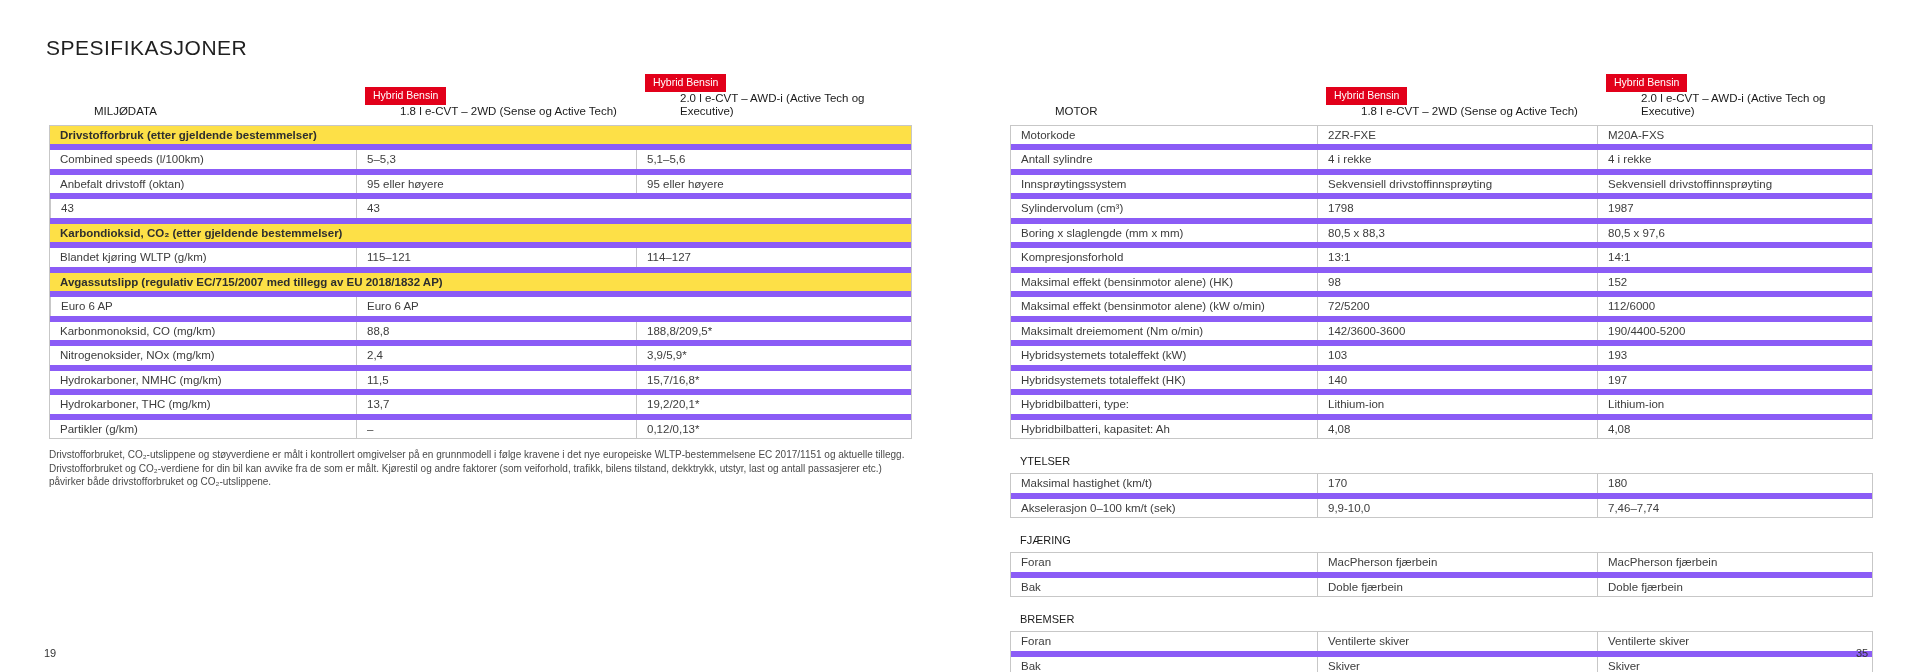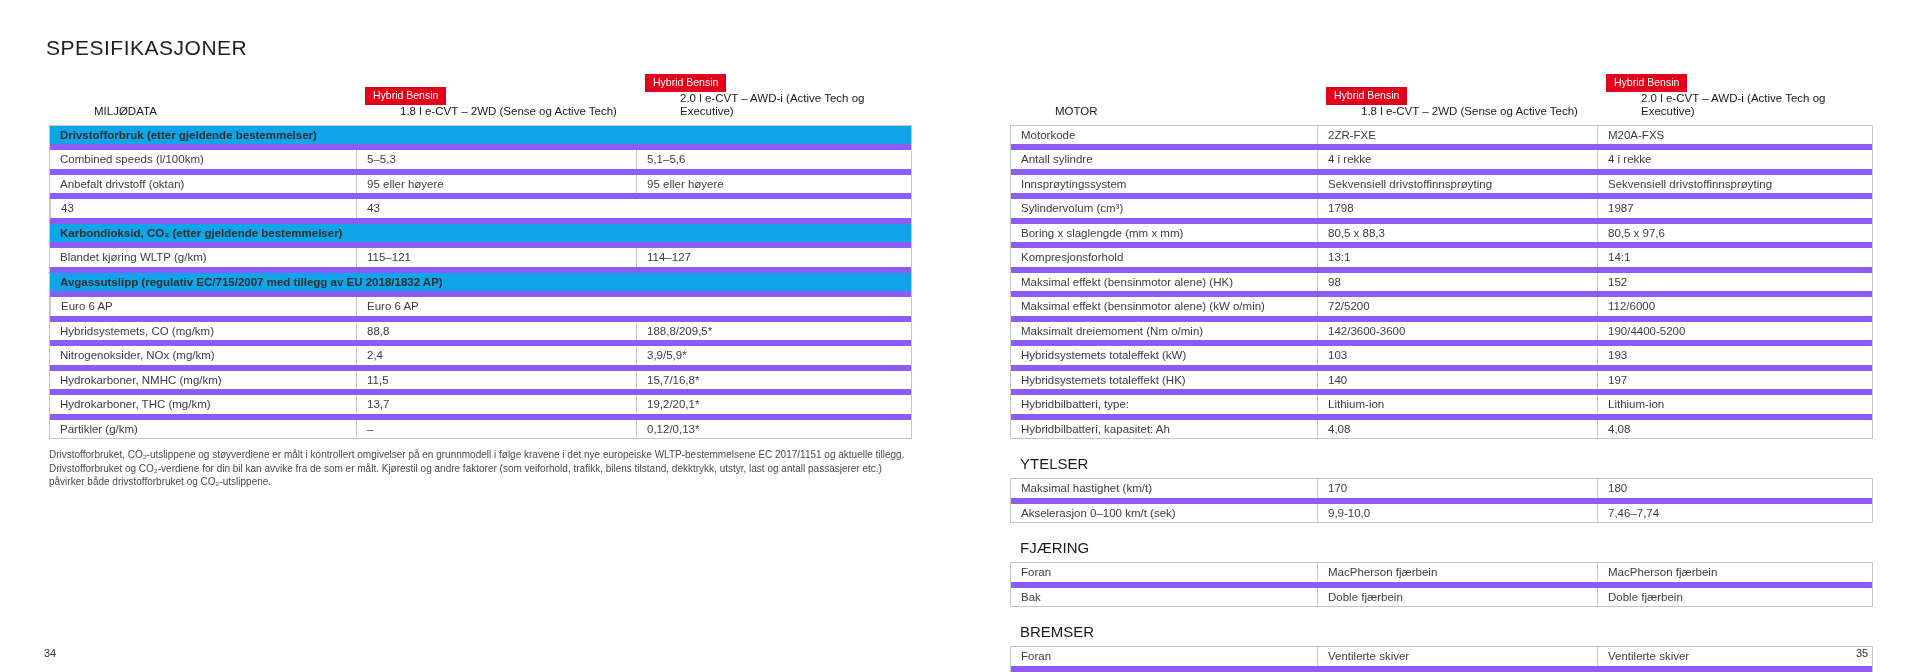--- a/index.html
+++ b/index.html
@@ -28,31 +28,31 @@
     font-size:10.5px;line-height:1;padding:3px 8px 4px;
   }
   .hlabel{font-size:11.5px;line-height:13px;color:#1a1a1a;padding-left:35px;}
 
   
   .spec-table{border:1px solid #c7c7c7;background:#ffffff;}
   .trow{display:grid;grid-template-columns:306px 280px 1fr;border-top:6px solid #8b5cf6;}
   .spec-table .trow:first-child{border-top:none;}
   .cell{padding:3px 10px;font-size:11.5px;line-height:12.5px;color:#3c3c3c;}
   .value-cell{border-left:1px solid #c7c7c7;}
-  .section-row{background:#0ea5e9;}
+  .section-row{background:#fde047;}
   .section-row .cell{font-weight:bold;color:#2e2e2e;}
   .span-cell{grid-column:1 / -1;}
 
   .footnote{
     margin-top:9px;width:860px;
     font-size:10px;line-height:13.5px;color:#4a4a4a;
   }
   .sub-title{
     margin:16px 0 6px;padding-left:10px;
-    font-size:15px;color:#1a1a1a;
+    font-size:11px;color:#1a1a1a;
   }
   .right-footnote{
     margin-top:44px;padding-left:10px;
     font-size:10px;color:#4a4a4a;
   }
   .right-footnote .fn-right{margin-left:55px;}
 
   .page-number{position:absolute;bottom:13px;font-size:11px;color:#333333;}
   .page-number-left{left:44px;}
   .page-number-right{left:1856px;}
@@ -103,21 +103,21 @@
         <div class="cell value-cell">114–127</div>
       </div>
       <div class="trow section-row">
         <div class="cell span-cell">Avgassutslipp (regulativ EC/715/2007 med tillegg av EU 2018/1832 AP)</div>
       </div>
       <div class="trow">
         <div class="cell value-cell">Euro 6 AP</div>
         <div class="cell value-cell">Euro 6 AP</div>
       </div>
       <div class="trow">
-        <div class="cell label-cell">Hybridsystemets, CO (mg/km)</div>
+        <div class="cell label-cell">Karbonmonoksid, CO (mg/km)</div>
         <div class="cell value-cell">88,8</div>
         <div class="cell value-cell">188,8/209,5*</div>
       </div>
       <div class="trow">
         <div class="cell label-cell">Nitrogenoksider, NOx (mg/km)</div>
         <div class="cell value-cell">2,4</div>
         <div class="cell value-cell">3,9/5,9*</div>
       </div>
       <div class="trow">
         <div class="cell label-cell">Hydrokarboner, NMHC (mg/km)</div>
@@ -261,14 +261,14 @@
         <div class="cell value-cell">Skiver</div>
       </div>
     </div>
 
   <div class="right-footnote">
     <span class="fn-left">e-CVT = elektronisk styrt, trinnløs automat.</span>
     <span class="fn-right">* AWD-i.</span>
   </div>
 </div>
 
-<div class="page-number page-number-left">34</div>
+<div class="page-number page-number-left">19</div>
 <div class="page-number page-number-right">35</div>
 
 </body></html>

